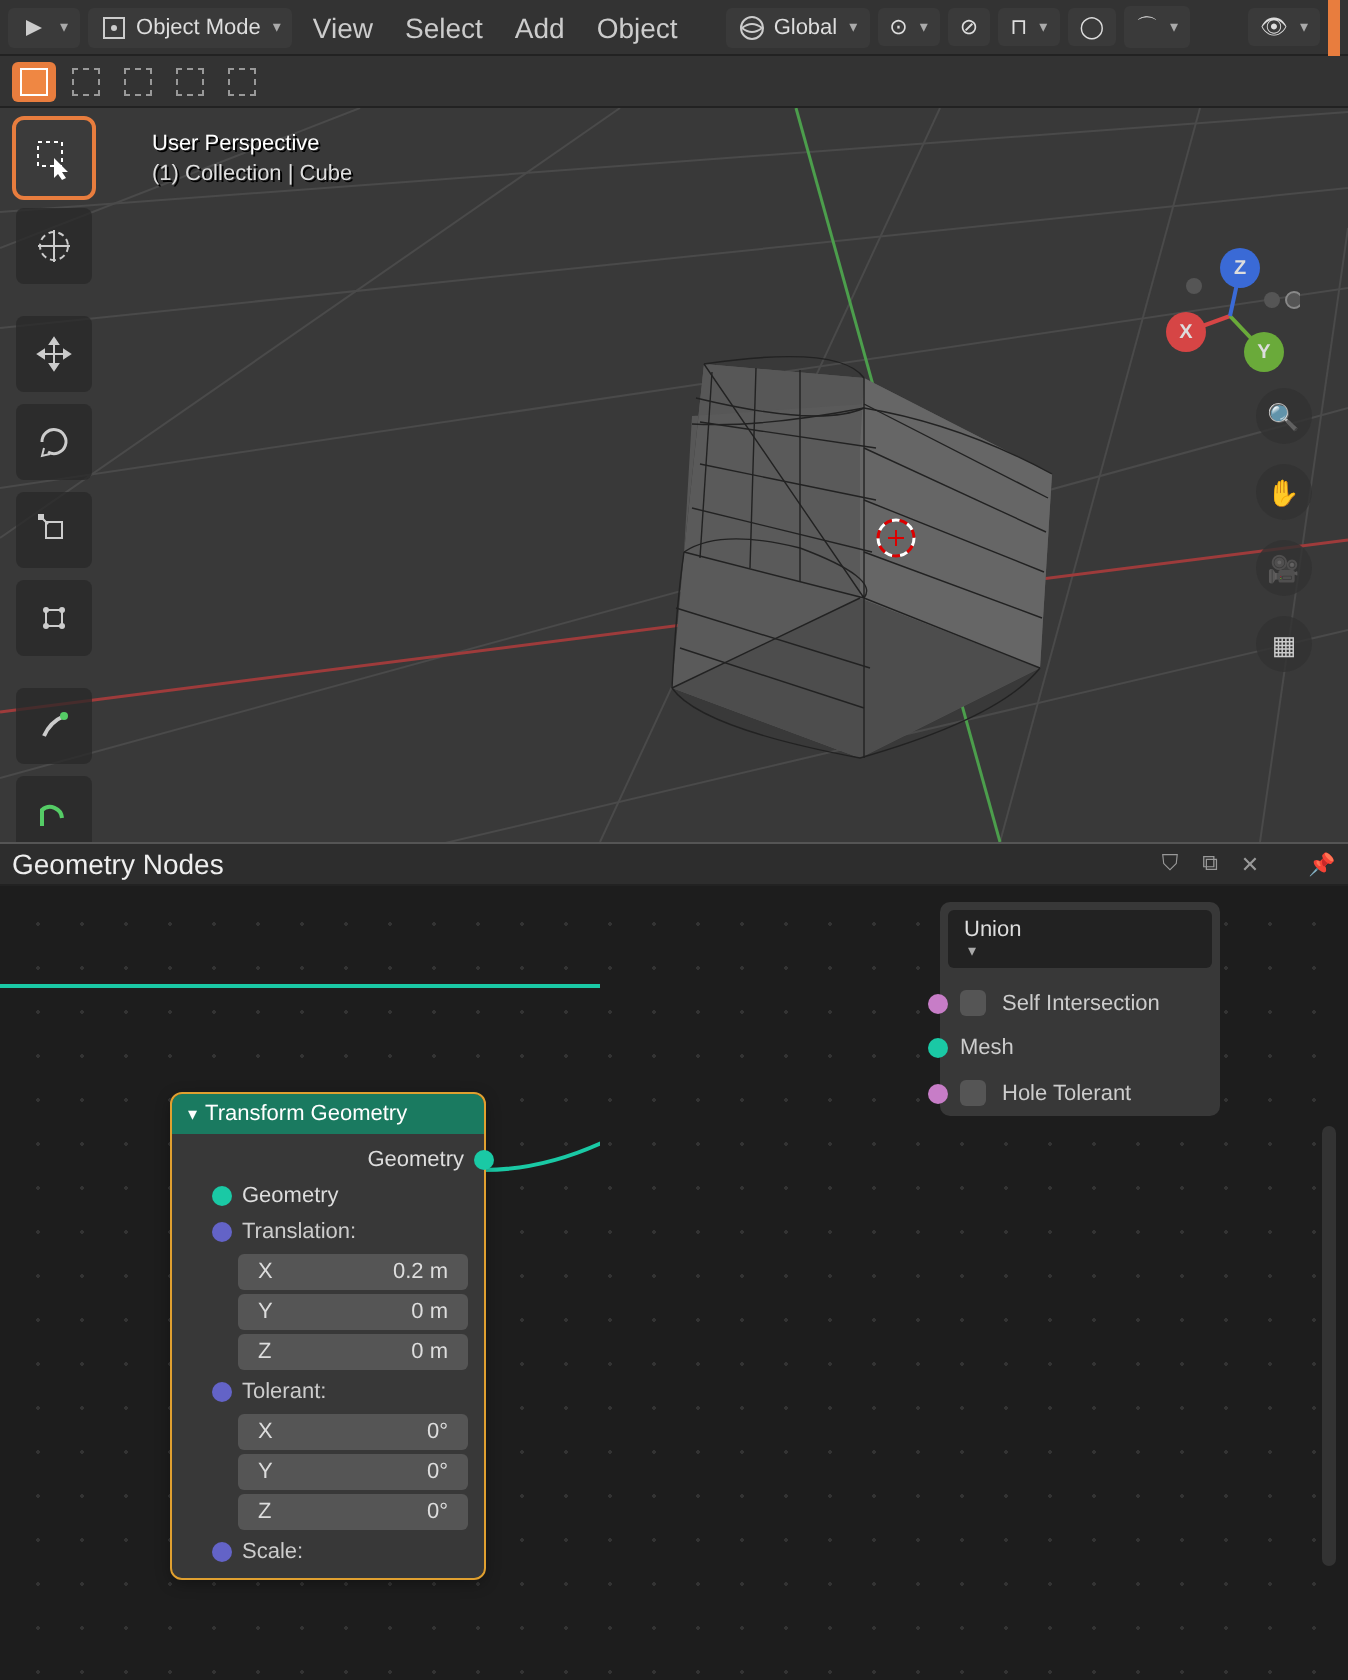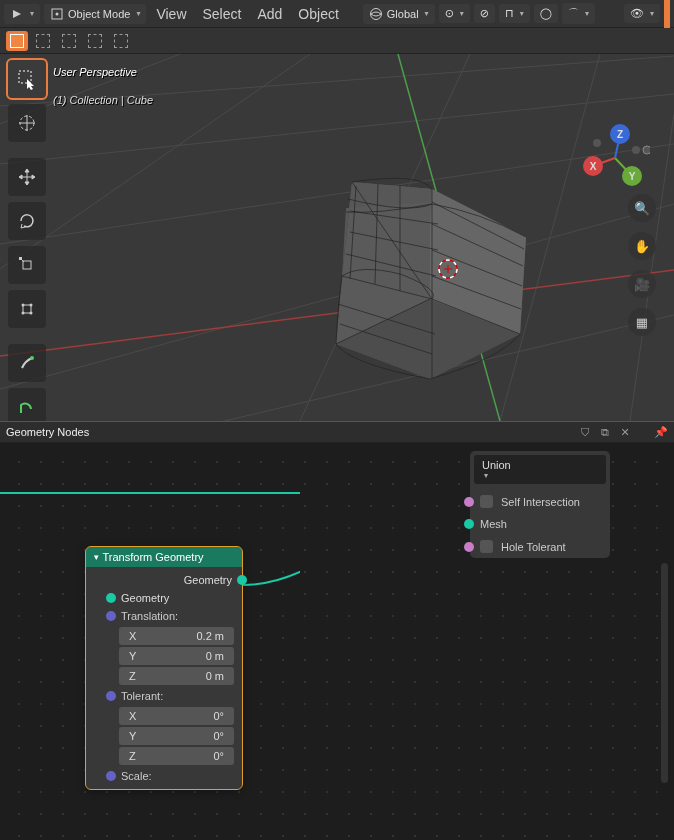--- a/index.html
+++ b/index.html
@@ -13,40 +13,40 @@
   .edge-orange { width: 6px; height: 28px; background: #e87d3e; margin-left: auto; }
   
   
   .subheader { background: #333; height: 26px; display: flex; align-items: center; padding: 2px 6px; gap: 4px; border-bottom: 1px solid #222; }
   .tool-icon { width: 22px; height: 20px; display: flex; align-items: center; justify-content: center; cursor: pointer; border-radius: 3px; }
   .tool-icon.active { background: #e87d3e; }
   .dotted-box { width: 14px; height: 14px; border: 1px dashed #999; }
   
   
   .viewport { position: relative; background: #393939; height: 367px; overflow: hidden; }
-  .overlay-text { position: absolute; top: 12px; left: 53px; color: #fff; font-size: 11px; text-shadow: 1px 1px 0 #000; font-style: italic; }
-  .overlay-text .line2 { font-size: 11px; margin-top: 16px; color: #ddd; text-align: right; }
+  .overlay-text { position: absolute; top: 12px; left: 76px; color: #fff; font-size: 11px; text-shadow: 1px 1px 0 #000; }
+  .overlay-text .line2 { font-size: 11px; margin-top: 3px; color: #ddd; text-align: right; }
   
   
   .lt { position: absolute; left: 8px; top: 6px; display: flex; flex-direction: column; gap: 6px; }
   .lt-btn { width: 38px; height: 38px; border-radius: 4px; background: rgba(40,40,40,0.75); display: flex; align-items: center; justify-content: center; cursor: pointer; }
   .lt-btn.sel { outline: 2px solid #e87d3e; background: rgba(60,60,60,0.85); }
   
   
   .gizmo { position: absolute; top: 54px; right: 24px; width: 70px; height: 90px; }
   .axis-ball { width: 20px; height: 20px; border-radius: 50%; position: absolute; display: flex; align-items: center; justify-content: center; font-size: 10px; font-weight: bold; cursor: pointer; }
   .rt-icons { position: absolute; right: 18px; top: 140px; display: flex; flex-direction: column; gap: 10px; }
   .rt-icon { width: 28px; height: 28px; border-radius: 50%; background: rgba(50,50,50,0.8); display: flex; align-items: center; justify-content: center; cursor: pointer; font-size: 13px; color: #ccc; }
   
   
   .scene { position: absolute; inset: 0; }
   
   
   .panel-header { background: #2d2d2d; height: 22px; display: flex; align-items: center; padding: 0 6px; gap: 6px; border-top: 1px solid #555; border-bottom: 1px solid #222; }
-  .panel-tab { font-size: 11px; color: #eee; cursor: pointer; }
+  .panel-tab { font-size: 14px; color: #eee; cursor: pointer; }
   .phi { width: 14px; height: 14px; display:flex; align-items:center; justify-content:center; cursor:pointer; color:#999;}
   
   
   .node-editor { position: relative; background: #1d1d1d; height: 397px; overflow: hidden; }
   .dot-grid { position:absolute; inset:0; background-image: radial-gradient(circle, #333 1px, transparent 1px); background-size: 22px 22px; background-position: 8px 8px;}
   
   .node { position: absolute; background: #383838; border-radius: 5px; box-shadow: 0 2px 8px rgba(0,0,0,0.4); font-size: 11px; }
   .node.selected { outline: 1px solid #e0a030; }
   .node-title { background: #1a7a60; color: #fff; padding: 4px 8px; border-radius: 5px 5px 0 0; display:flex; align-items:center; gap:4px;}
   .node-title .collapse { font-size: 9px; }

